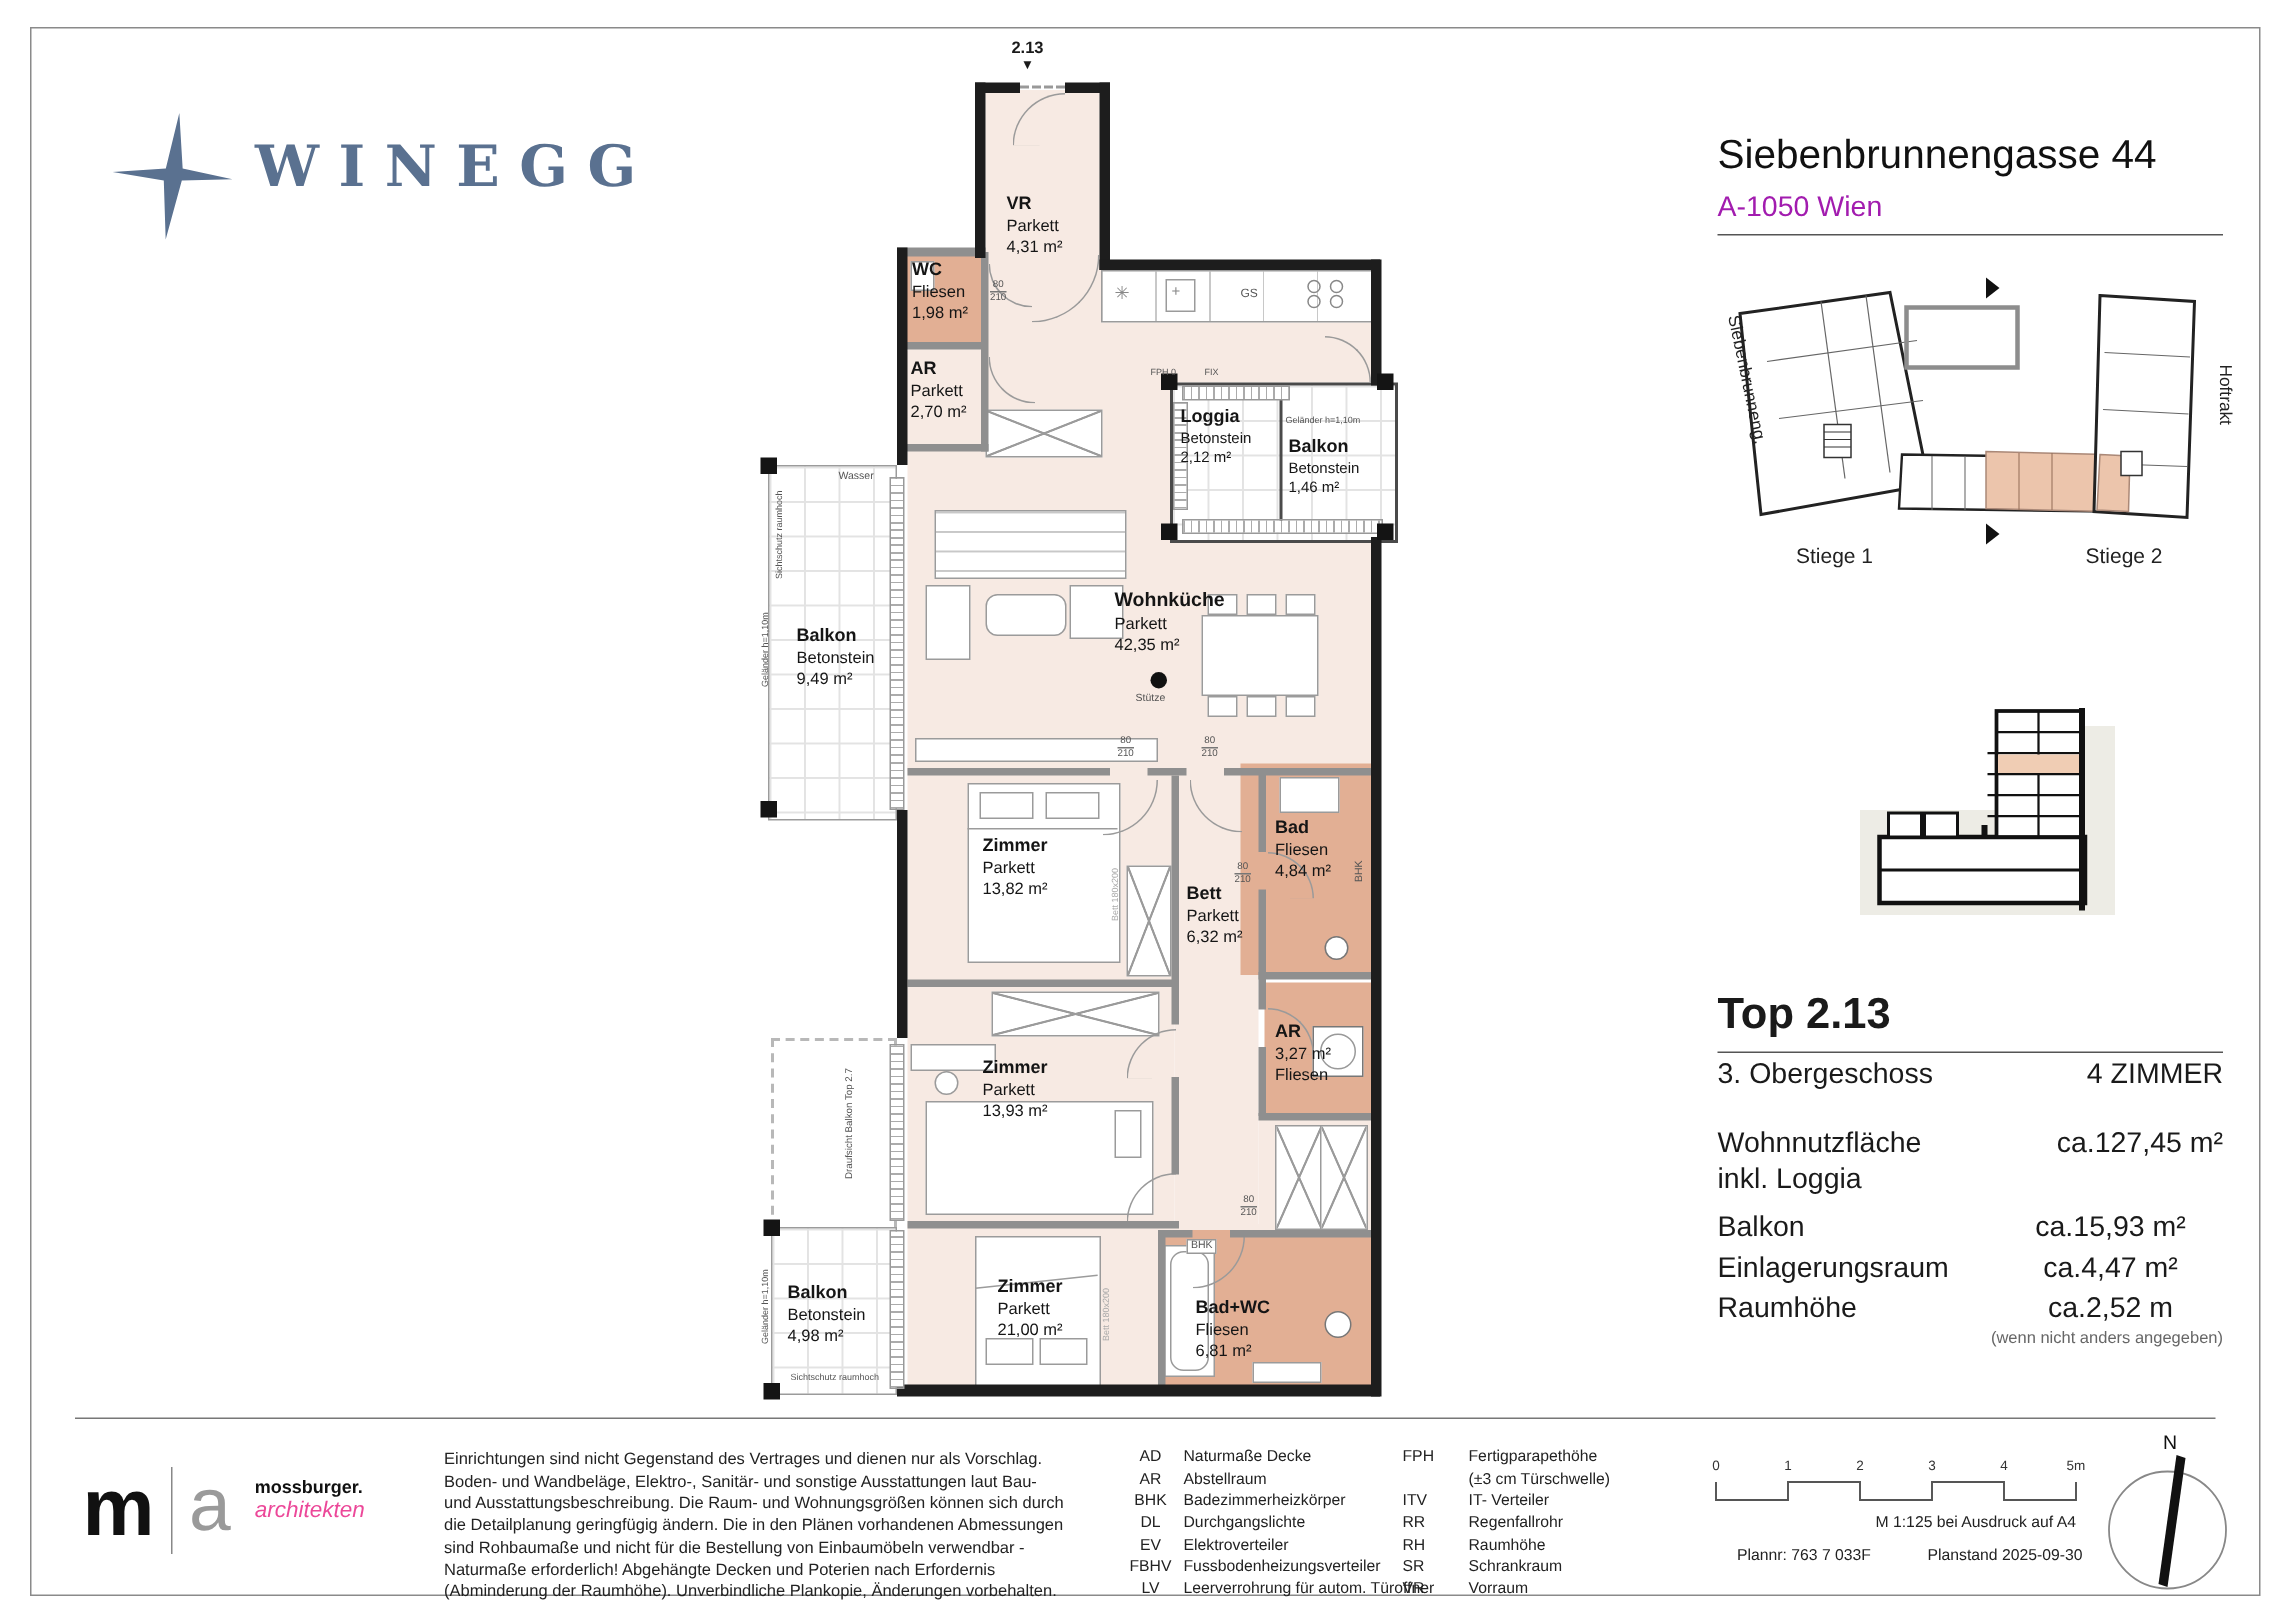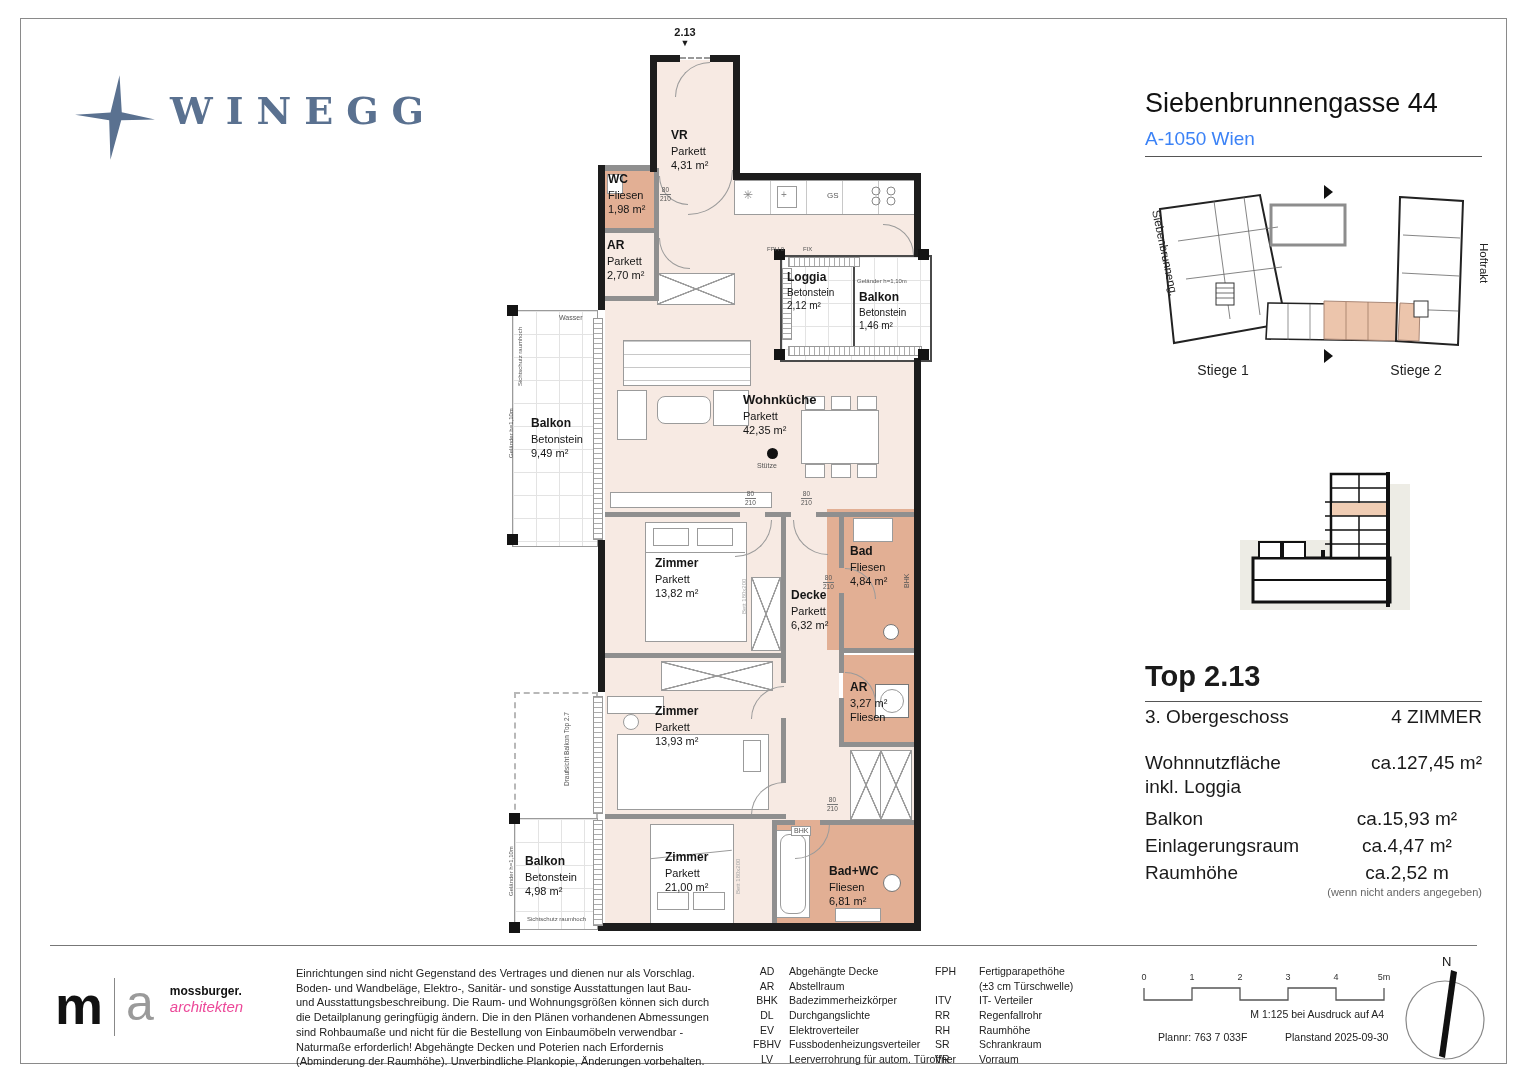--- a/index.html
+++ b/index.html
@@ -5,21 +5,21 @@
   html,body{margin:0;padding:0;background:#fff;}
   body{width:1527px;height:1080px;position:relative;font-family:"Liberation Sans",sans-serif;color:#1a1a1a;overflow:hidden;}
   .abs{position:absolute;}
   
   .page-border{position:absolute;left:20px;top:18px;width:1485px;height:1044px;border:1px solid #8a8a8a;}
   .hline{position:absolute;background:#777;height:1px;}
   
   .brand-text{font-family:"DejaVu Serif","Liberation Serif",serif;font-size:38px;font-weight:600;letter-spacing:13px;color:#5a7190;}
   
   .title{font-size:27px;font-weight:normal;color:#111;}
-  .subtitle{font-size:19px;color:#3b82f6;}
+  .subtitle{font-size:19px;color:#a21caf;}
   .rule{position:absolute;border-top:1px solid #555;width:337px;left:1145px;}
   .unit-title{font-size:29px;font-weight:bold;}
   .row337{position:absolute;left:1145px;width:337px;display:flex;justify-content:space-between;font-size:19px;}
   .valgrp{display:flex;justify-content:center;width:150px;}
   .note{font-size:11px;color:#666;}
   
   #plan{position:absolute;left:505px;top:28px;width:470px;height:912px;}
   #plan>div{position:absolute;}
   .fill-l{background:#f7eae3;}
   .fill-s{background:#e2af94;}
@@ -350,21 +350,21 @@
     <span class="nm">Balkon</span>
       <span>Betonstein</span>
       <span>9,49 m²</span>
   </div>
   <div class="room-label" style="left:150px;top:528px;">
     <span class="nm">Zimmer</span>
       <span>Parkett</span>
       <span>13,82 m²</span>
   </div>
   <div class="room-label" style="left:286px;top:560px;">
-    <span class="nm">Decke</span>
+    <span class="nm">Bett</span>
       <span>Parkett</span>
       <span>6,32 m²</span>
   </div>
   <div class="room-label" style="left:345px;top:516px;">
     <span class="nm">Bad</span>
       <span>Fliesen</span>
       <span>4,84 m²</span>
   </div>
   <div class="room-label" style="left:345px;top:652px;">
     <span class="nm">AR</span>
@@ -374,21 +374,21 @@
   <div class="room-label" style="left:150px;top:676px;">
     <span class="nm">Zimmer</span>
       <span>Parkett</span>
       <span>13,93 m²</span>
   </div>
   <div class="room-label" style="left:160px;top:822px;">
     <span class="nm">Zimmer</span>
       <span>Parkett</span>
       <span>21,00 m²</span>
   </div>
-  <div class="room-label" style="left:324px;top:836px;">
+  <div class="room-label" style="left:292px;top:836px;">
     <span class="nm">Bad+WC</span>
       <span>Fliesen</span>
       <span>6,81 m²</span>
   </div>
   <div class="room-label" style="left:20px;top:826px;">
     <span class="nm">Balkon</span>
       <span>Betonstein</span>
       <span>4,98 m²</span>
   </div>
 
@@ -418,21 +418,21 @@
     <span style="display:block;font-size:12px;font-weight:bold;color:#111;">mossburger.</span>
     <span style="display:block;font-size:15px;color:#ec4899;font-style:italic;">architekten</span>
   </span>
 </div>
 
 <div class="abs" style="left:296px;top:966px;width:414px;font-size:11px;line-height:1.34;color:#222;">Einrichtungen sind nicht Gegenstand des Vertrages und dienen nur als Vorschlag. Boden- und Wandbeläge, Elektro-, Sanitär- und sonstige Ausstattungen laut Bau- und Ausstattungsbeschreibung. Die Raum- und Wohnungsgrößen können sich durch die Detailplanung geringfügig ändern. Die in den Plänen vorhandenen Abmessungen sind Rohbaumaße und nicht für die Bestellung von Einbaumöbeln verwendbar - Naturmaße erforderlich! Abgehängte Decken und Poterien nach Erfordernis (Abminderung der Raumhöhe). Unverbindliche Plankopie, Änderungen vorbehalten.</div>
 
 <div class="abs" style="left:745px;top:964px;text-align:center;">
   <div class="legend-row">
       <span class="ab">AD</span>
-      <span>Abgehängte Decke</span>
+      <span>Naturmaße Decke</span>
     </div>
   <div class="legend-row">
       <span class="ab">AR</span>
       <span>Abstellraum</span>
     </div>
   <div class="legend-row">
       <span class="ab">BHK</span>
       <span>Badezimmerheizkörper</span>
     </div>
   <div class="legend-row">

